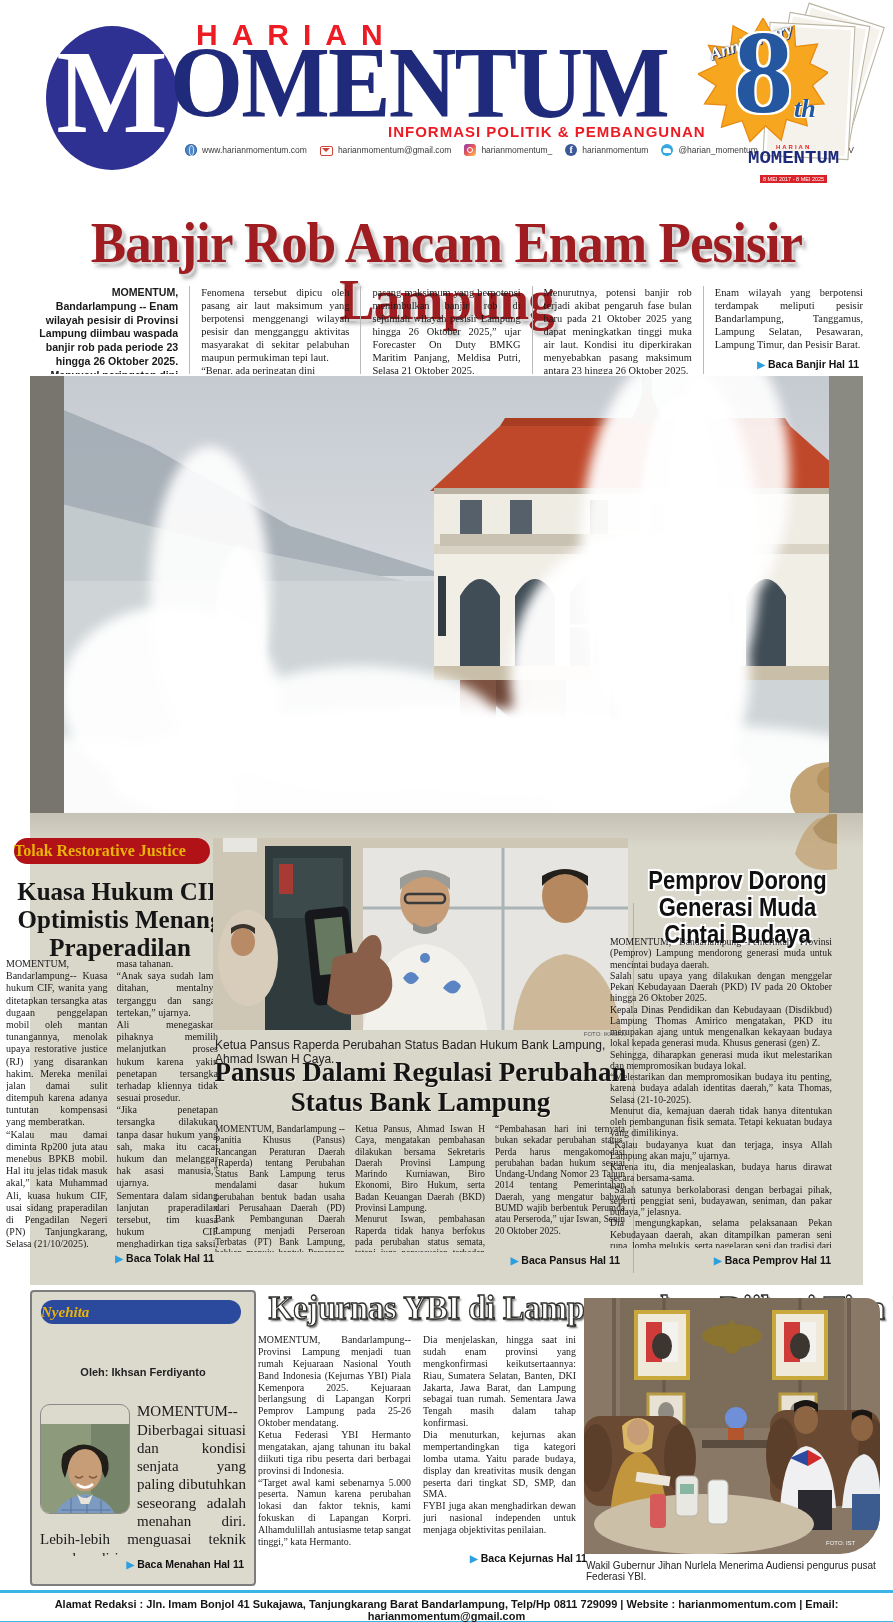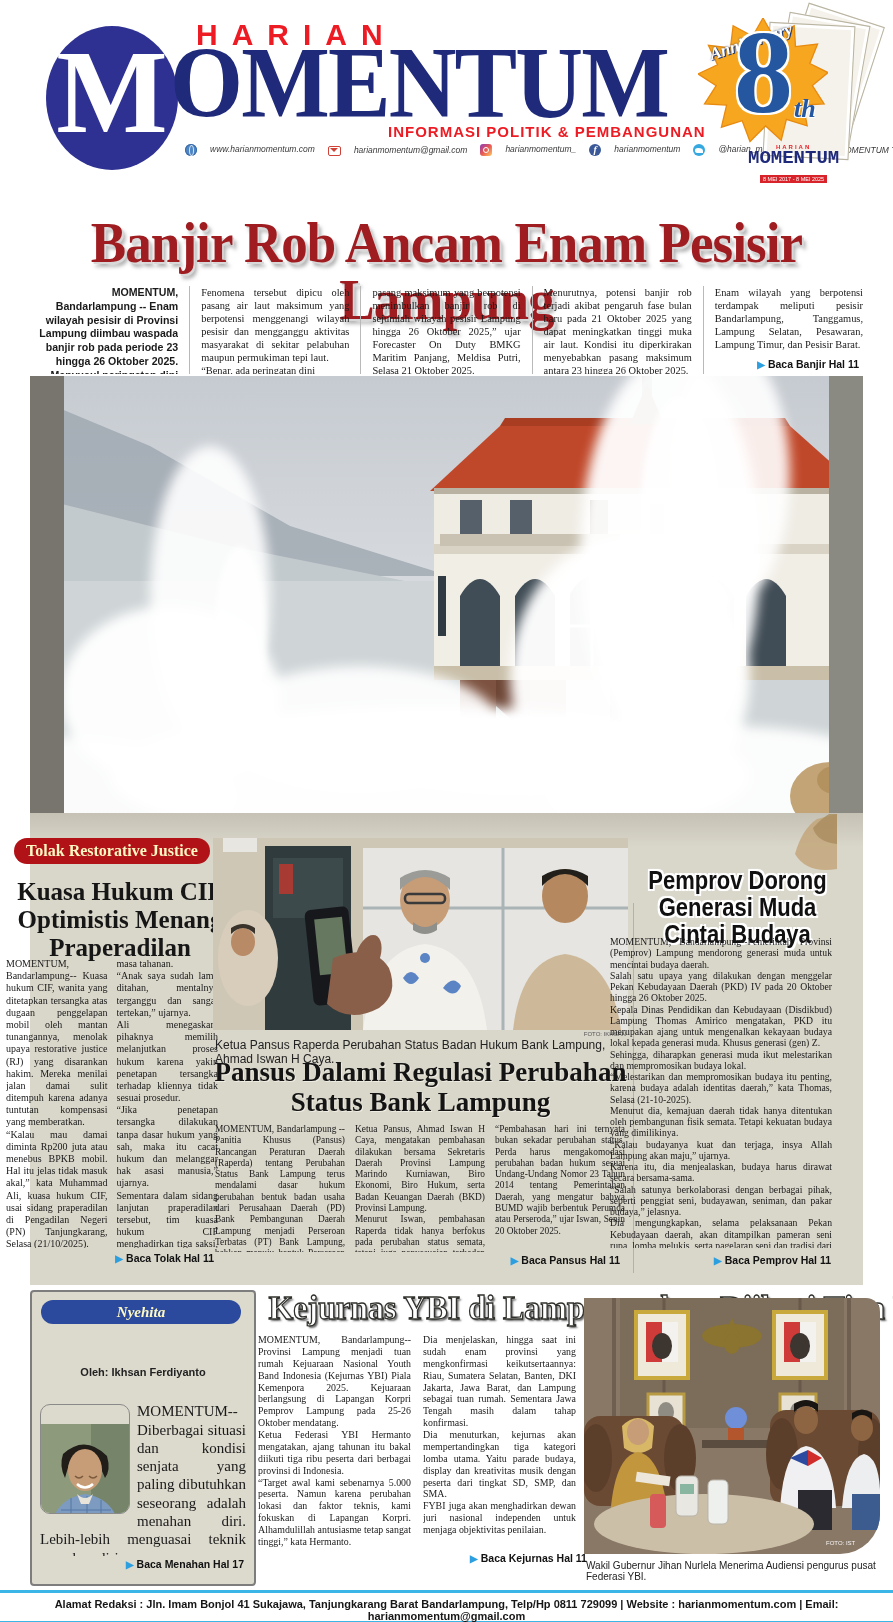--- a/index.html
+++ b/index.html
@@ -12,21 +12,21 @@
   .m-ellipse .m-letter{position:absolute;left:0;right:0;top:8px;text-align:center;color:#fff;
       font-family:"Liberation Serif",serif;font-weight:bold;font-size:118px;line-height:1;}
   .brand-top{position:absolute;left:196px;top:18px;color:#ed1c24;font-family:"Liberation Sans",sans-serif;
       font-weight:bold;font-size:30px;letter-spacing:14px;}
   .brand-rest{position:absolute;left:170px;top:32px;color:#1f2a7b;font-family:"Liberation Serif",serif;
       font-weight:bold;font-size:102px;line-height:1;letter-spacing:-2px;transform:scaleX(.92);transform-origin:left;}
   .tagline{position:absolute;left:388px;top:112px;color:#ed1c24;font-family:"Liberation Sans",sans-serif;
       font-weight:bold;font-size:15px;letter-spacing:1px;margin-top:11px;}
   .social-row{position:absolute;left:185px;top:144px;width:530px;display:flex;gap:13px;align-items:center;
       font-family:"Liberation Sans",sans-serif;font-size:8.5px;color:#3a3a3a;}
-  .social-item{display:flex;gap:13px;white-space:nowrap;font-style:italic;}
+  .social-item{display:flex;align-items:center;gap:5px;white-space:nowrap;}
   .ic{width:12px;height:12px;display:inline-block;border-radius:50%;position:relative;flex:0 0 auto;}
   .ic-globe{background:#4f86c6;box-shadow:inset 0 0 0 1px #3a6ba5;}
   .ic-globe::after{content:"";position:absolute;left:4px;top:1px;width:3px;height:9px;border:1px solid #d8e6f5;border-radius:50%;}
   .ic-gmail{background:#fff;border:1px solid #cf4237;border-radius:2px;width:11px;height:8px;margin-top:1px;}
   .ic-gmail::after{content:"";position:absolute;left:1px;top:1px;border-left:4px solid transparent;border-right:4px solid transparent;border-top:4px solid #cf4237;}
   .ic-ig{background:linear-gradient(135deg,#8a3ab9,#e95950,#fccc63);border-radius:3px;}
   .ic-ig::after{content:"";position:absolute;left:3px;top:3px;width:4px;height:4px;border:1.4px solid #fff;border-radius:50%;}
   .ic-fb{background:#3b5998;color:#fff;font-family:"Liberation Serif",serif;font-weight:bold;font-size:10px;text-align:center;line-height:12px;}
   .ic-tw{background:#35a8e0;}
   .ic-tw::after{content:"";position:absolute;left:2px;top:4px;width:8px;height:5px;background:#fff;border-radius:60% 90% 10% 60%;}
@@ -66,21 +66,21 @@
   .more .tri{color:#2b9fe0;font-size:10px;margin-right:3px;}
   .more-banjir{position:absolute;right:34px;top:358px;}
 
   
   .hero{position:absolute;left:30px;top:376px;width:833px;height:437px;overflow:hidden;}
 
   
   .mid{position:absolute;left:30px;top:813px;width:833px;height:472px;background:#d9d6ca;}
   .mid-texture{position:absolute;left:0;top:0;width:100%;height:42px;
       background:linear-gradient(180deg,#c3bfb2,#d9d6ca 80%);opacity:.9;}
-  .pill{border-radius:14px;color:#fef9c3;font-family:"Liberation Serif",serif;font-weight:bold;text-align:center;}
+  .pill{border-radius:14px;color:#eab308;font-family:"Liberation Serif",serif;font-weight:bold;text-align:left;}
   .tolak-pill{position:absolute;left:8px;top:24px;width:196px;height:26px;line-height:26px;font-size:16px;background:#b01217;}
   .tolak-head{position:absolute;left:0;top:56px;width:212px;text-align:center;font-size:25px;line-height:1.12;color:#161616;font-weight:600;}
   .tolak-wrap{position:absolute;left:6px;top:814px;width:212px;height:472px;}
   .tolak-body{position:absolute;left:0;top:144px;width:212px;height:290px;display:flex;gap:9px;}
   .tcol{flex:1 1 0;font-size:10px;line-height:1.22;text-align:justify;overflow:hidden;white-space:pre-line;}
   .more-tolak{position:absolute;right:4px;top:438px;}
 
   .pansus-wrap{position:absolute;left:213px;top:814px;width:415px;height:472px;}
   .pansus-photo{position:absolute;left:0;top:24px;width:415px;height:192px;overflow:hidden;}
   .pansus-credit{position:absolute;right:2px;top:217px;font-family:"Liberation Sans",sans-serif;font-size:6px;color:#555;}
@@ -410,21 +410,21 @@
               <path d="M20,86 h50 M16,96 h58 M30,74 v34 M46,72 v36 M60,76 v32"></path>
             </g>
           <path d="M36,70 q8,8 16,0 l-4,10 h-8 z" fill="#e9e4da"></path>
         </svg>
       </span><span>MOMENTUM--Diberbagai situasi dan kondisi senjata yang paling dibutuhkan seseorang adalah menahan diri. Lebih-lebih menguasai teknik menahan diri.
 Kenapa begitu? Ya memang kudu gitu, simple saja, biar aman.
 Menahan diri bukan berarti kacangan alias cemen, ya. Tapi bagiku, insan yang bisa menguasai teknik menahan diri adalah jagoan, bahkan seorang fighter.
 Ia adalah seorang petarung yang mampu melawan hawa nafsunya. Tak hanya itu, manusia yang mampu menahan diri bisa jadi orang yang paling setia.</span>
     </div>
     <div class="more more-menahan">
-      <span class="tri">▶</span><span>Baca Menahan Hal 17</span>
+      <span class="tri">▶</span><span>Baca Menahan Hal 11</span>
     </div>
   </div>
 
   <h2 class="kejurnas-head" style="margin:0;">
     <span>Kejurnas YBI di Lampung akan Diikuti Tiga Ribu Peserta</span>
   </h2>
   <div class="kejurnas-cols">
     <div class="kcol">MOMENTUM, Bandarlampung--Provinsi Lampung menjadi tuan rumah Kejuaraan Nasional Youth Band Indonesia (Kejurnas YBI) Piala Kemenpora 2025. Kejuaraan berlangsung di Lapangan Korpri Pemprov Lampung pada 25-26 Oktober mendatang.
 Ketua Federasi YBI Hermanto mengatakan, ajang tahunan itu bakal diikuti tiga ribu peserta dari berbagai provinsi di Indonesia.
 “Target awal kami sebenarnya 5.000 peserta. Namun karena perubahan lokasi dan faktor teknis, kami fokuskan di Lapangan Korpri. Alhamdulillah antusiasme tetap sangat tinggi,” kata Hermanto.</div>

